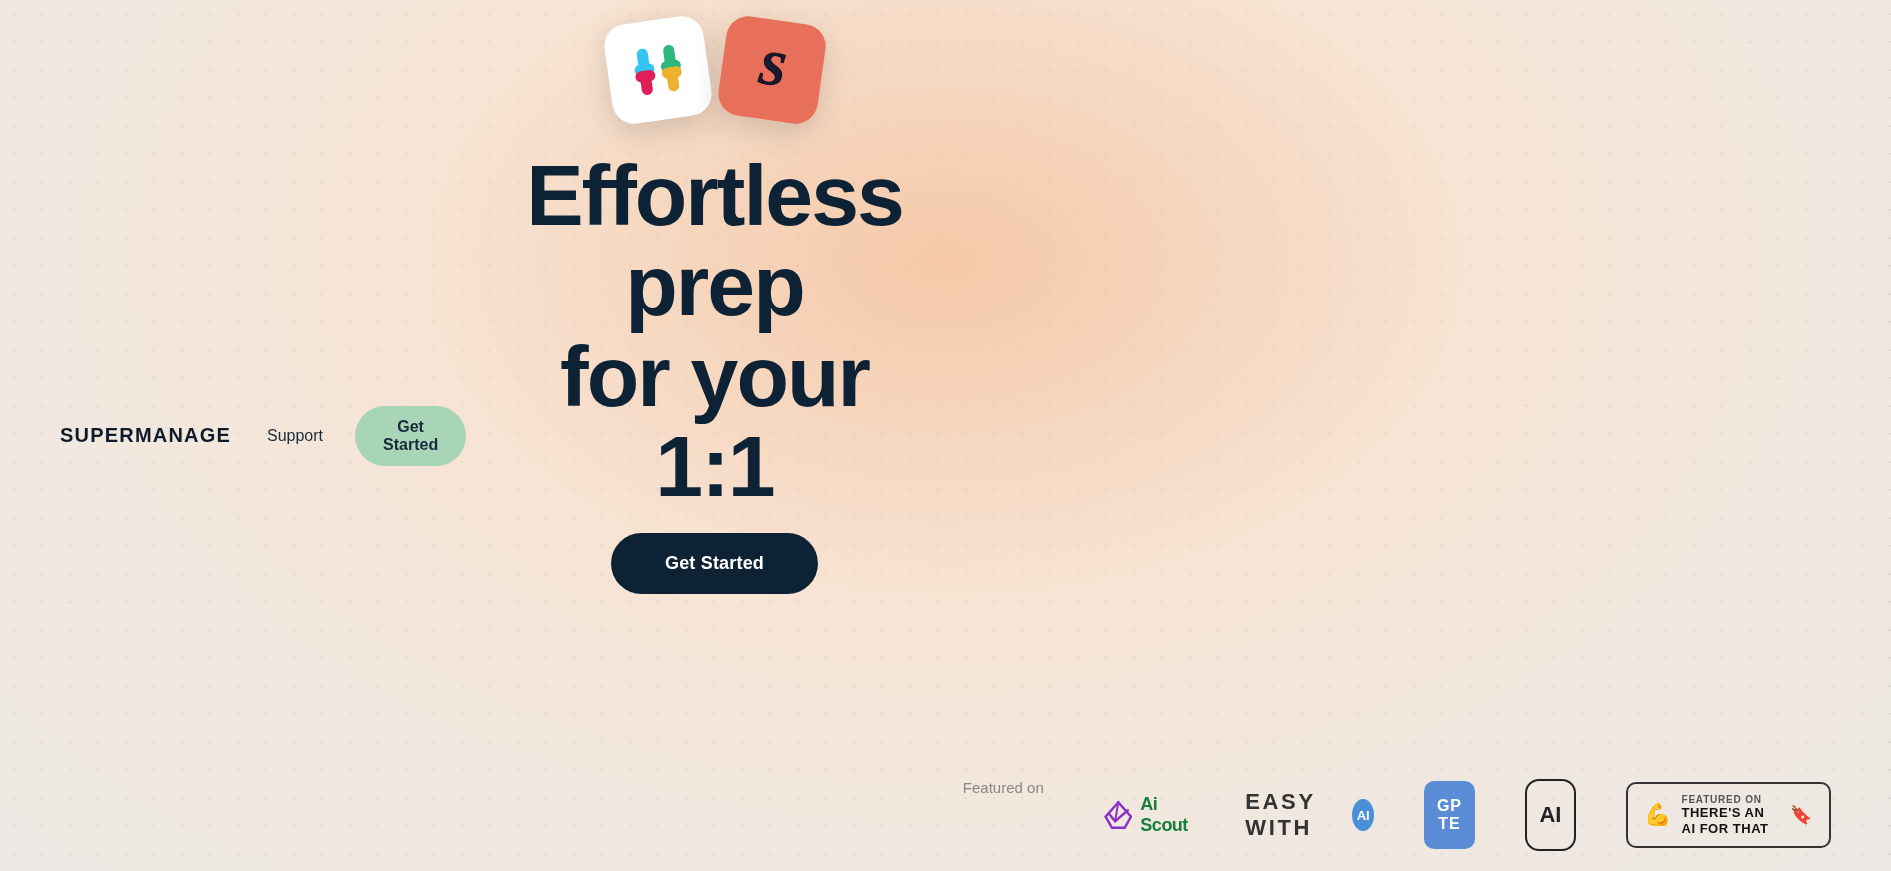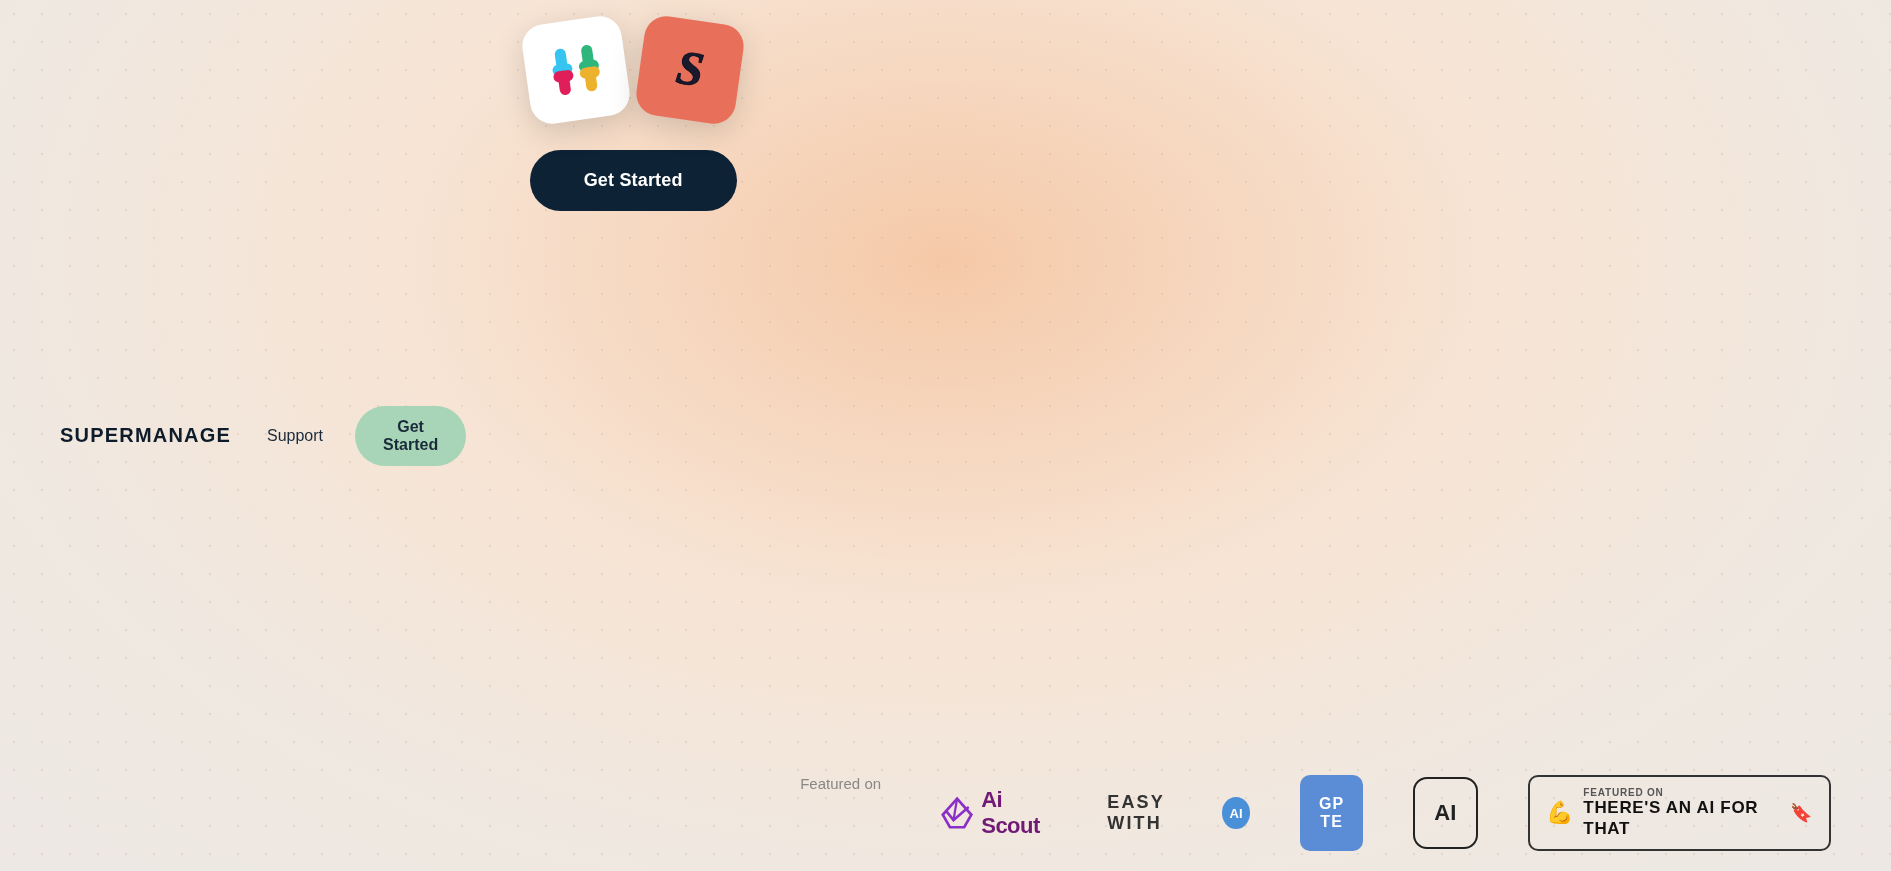--- a/index.html
+++ b/index.html
@@ -187,35 +187,35 @@
       align-items: center;
       gap: 8px;
     }
 
     .ai-scout-icon {
       width: 36px;
       height: 36px;
     }
 
     .ai-scout-text {
+      font-size: 18px;
+      font-weight: 700;
+      color: #15803d;
+      letter-spacing: -0.5px;
+    }
+
+    
+    .easy-with-ai {
+      display: flex;
+      align-items: center;
+      gap: 8px;
+    }
+
+    .easy-with-text {
       font-size: 22px;
-      font-weight: 700;
-      color: #701a75;
-      letter-spacing: -0.5px;
-    }
-
-    
-    .easy-with-ai {
-      display: flex;
-      align-items: center;
-      gap: 8px;
-    }
-
-    .easy-with-text {
-      font-size: 18px;
       font-weight: 700;
       color: #333;
       letter-spacing: 0.12em;
       text-transform: uppercase;
     }
 
     .ai-badge {
       width: 32px;
       height: 32px;
       border-radius: 50%;
@@ -224,21 +224,21 @@
       align-items: center;
       justify-content: center;
       color: white;
       font-size: 13px;
       font-weight: 700;
     }
 
     
     .gpte-badge {
       width: 68px;
-      height: 76px;
+      height: 68px;
       background: #5b8dd6;
       border-radius: 10px;
       display: flex;
       align-items: center;
       justify-content: center;
       color: white;
       font-size: 18px;
       font-weight: 900;
       letter-spacing: 0.5px;
       line-height: 1.1;
@@ -282,21 +282,21 @@
 
     .theres-ai-featured {
       font-size: 10px;
       font-weight: 600;
       color: #555;
       text-transform: uppercase;
       letter-spacing: 0.08em;
     }
 
     .theres-ai-main {
-      font-size: 17px;
+      font-size: 13px;
       font-weight: 800;
       color: #111;
       text-transform: uppercase;
       letter-spacing: 0.04em;
       line-height: 1.2;
     }
 
     .bookmark-icon {
       font-size: 18px;
       color: #333;
@@ -339,20 +339,24 @@
         </svg>
       </div>
 
       <div class="app-icon app-icon-s">
         <svg width="60" height="60" viewBox="0 0 60 60" xmlns="http://www.w3.org/2000/svg">
           <text x="50%" y="56%" dominant-baseline="middle" text-anchor="middle" font-family="Georgia, serif" font-size="48" font-weight="900" fill="#1a1a2e" font-style="italic" stroke="#0d1020" stroke-width="1">S</text>
         </svg>
       </div>
     </div>
 
+    <h1 class="hero-title">
+      <span>Effortless prep</span><br>
+      <span>for your 1:1</span>
+    </h1>
 
 
     <button class="btn-get-started-hero">Get Started</button>
   </section>
 
   <div class="featured-bar">
     <span class="featured-label">Featured on</span>
 
     <div class="featured-logos">
 

